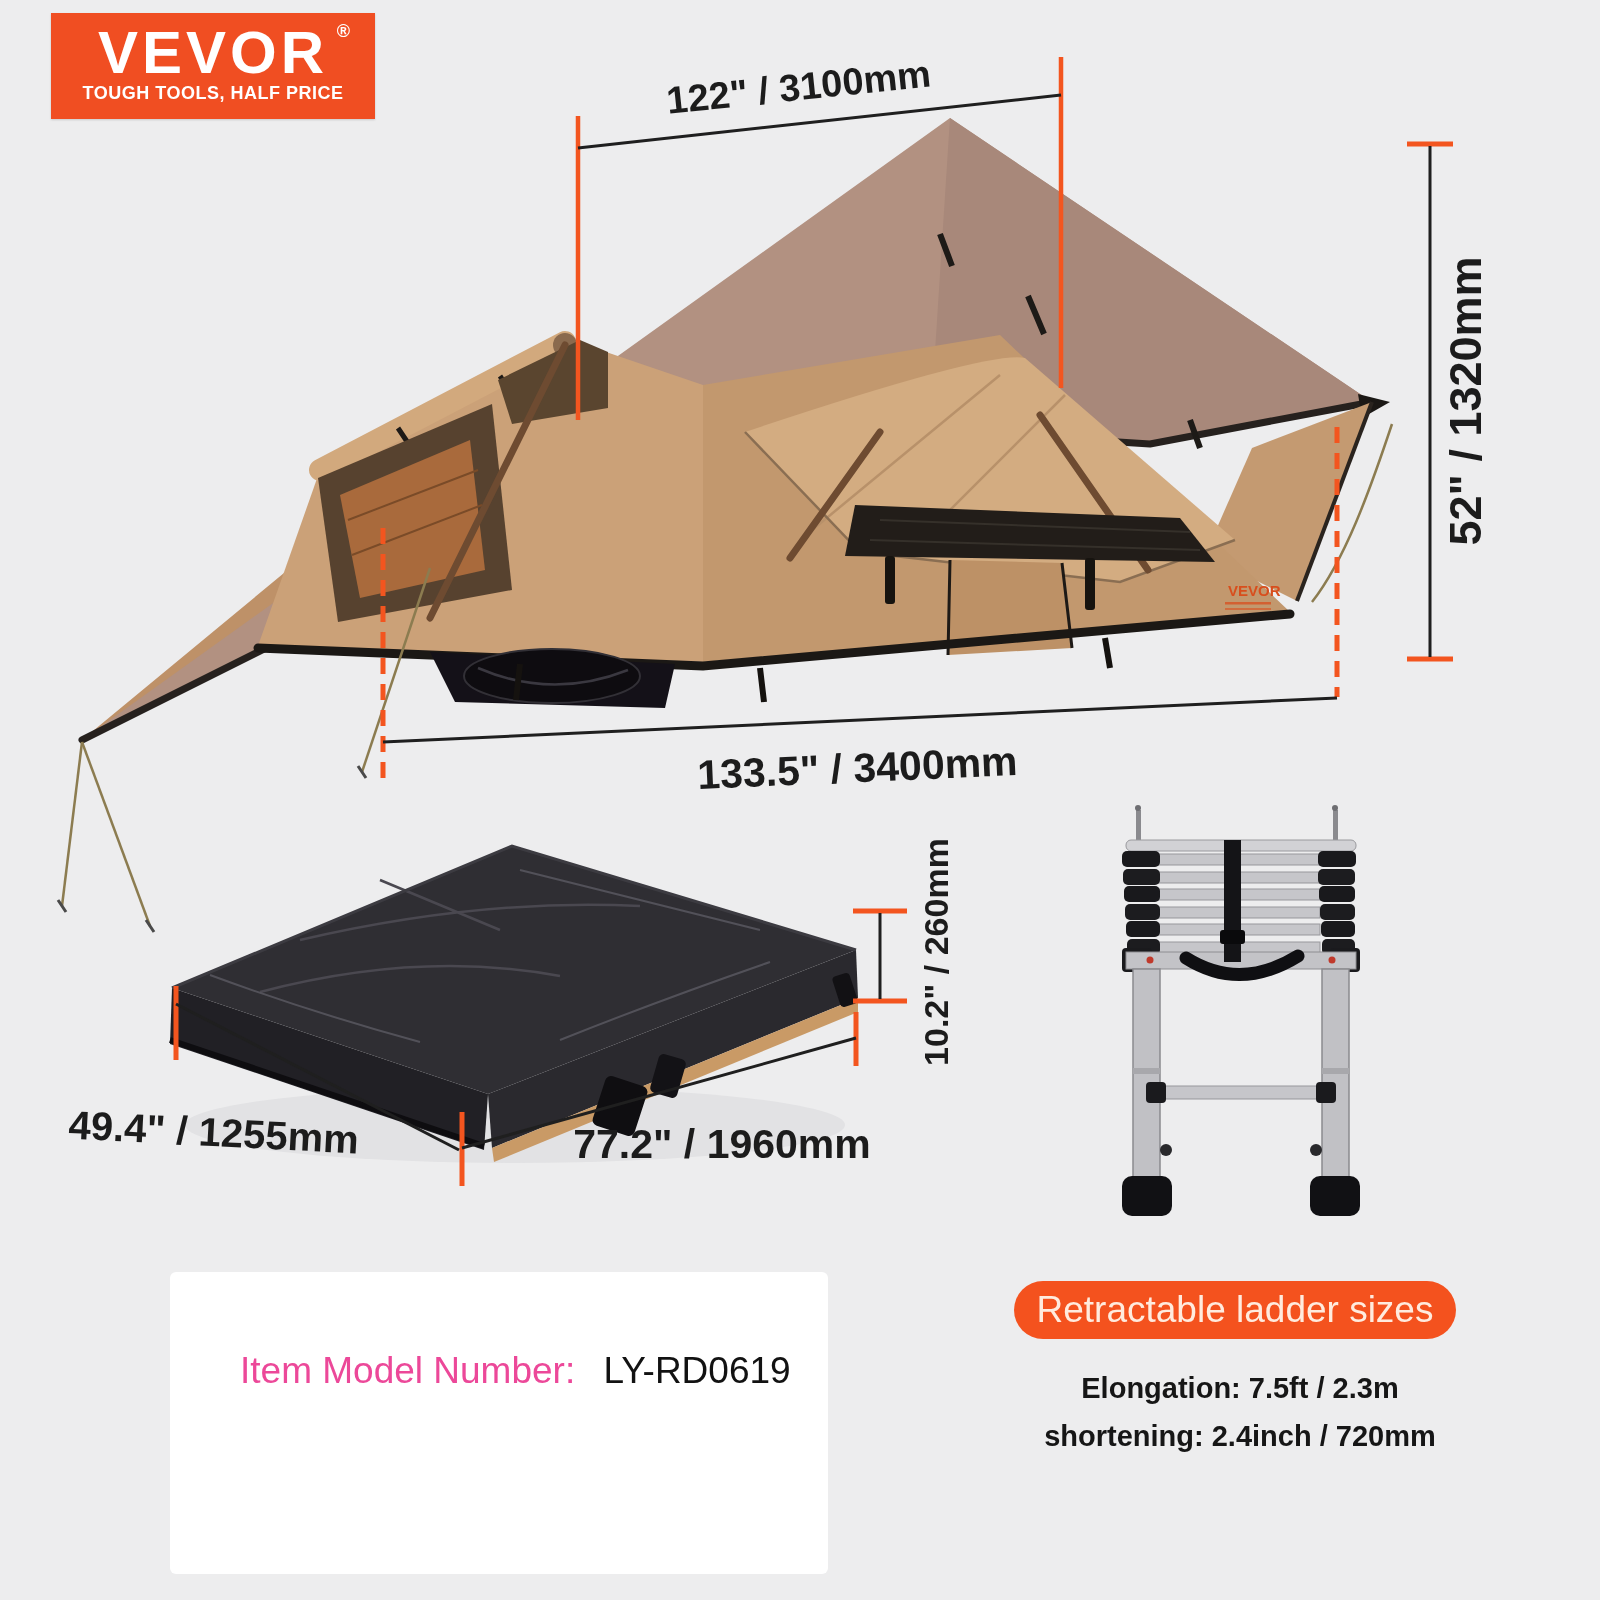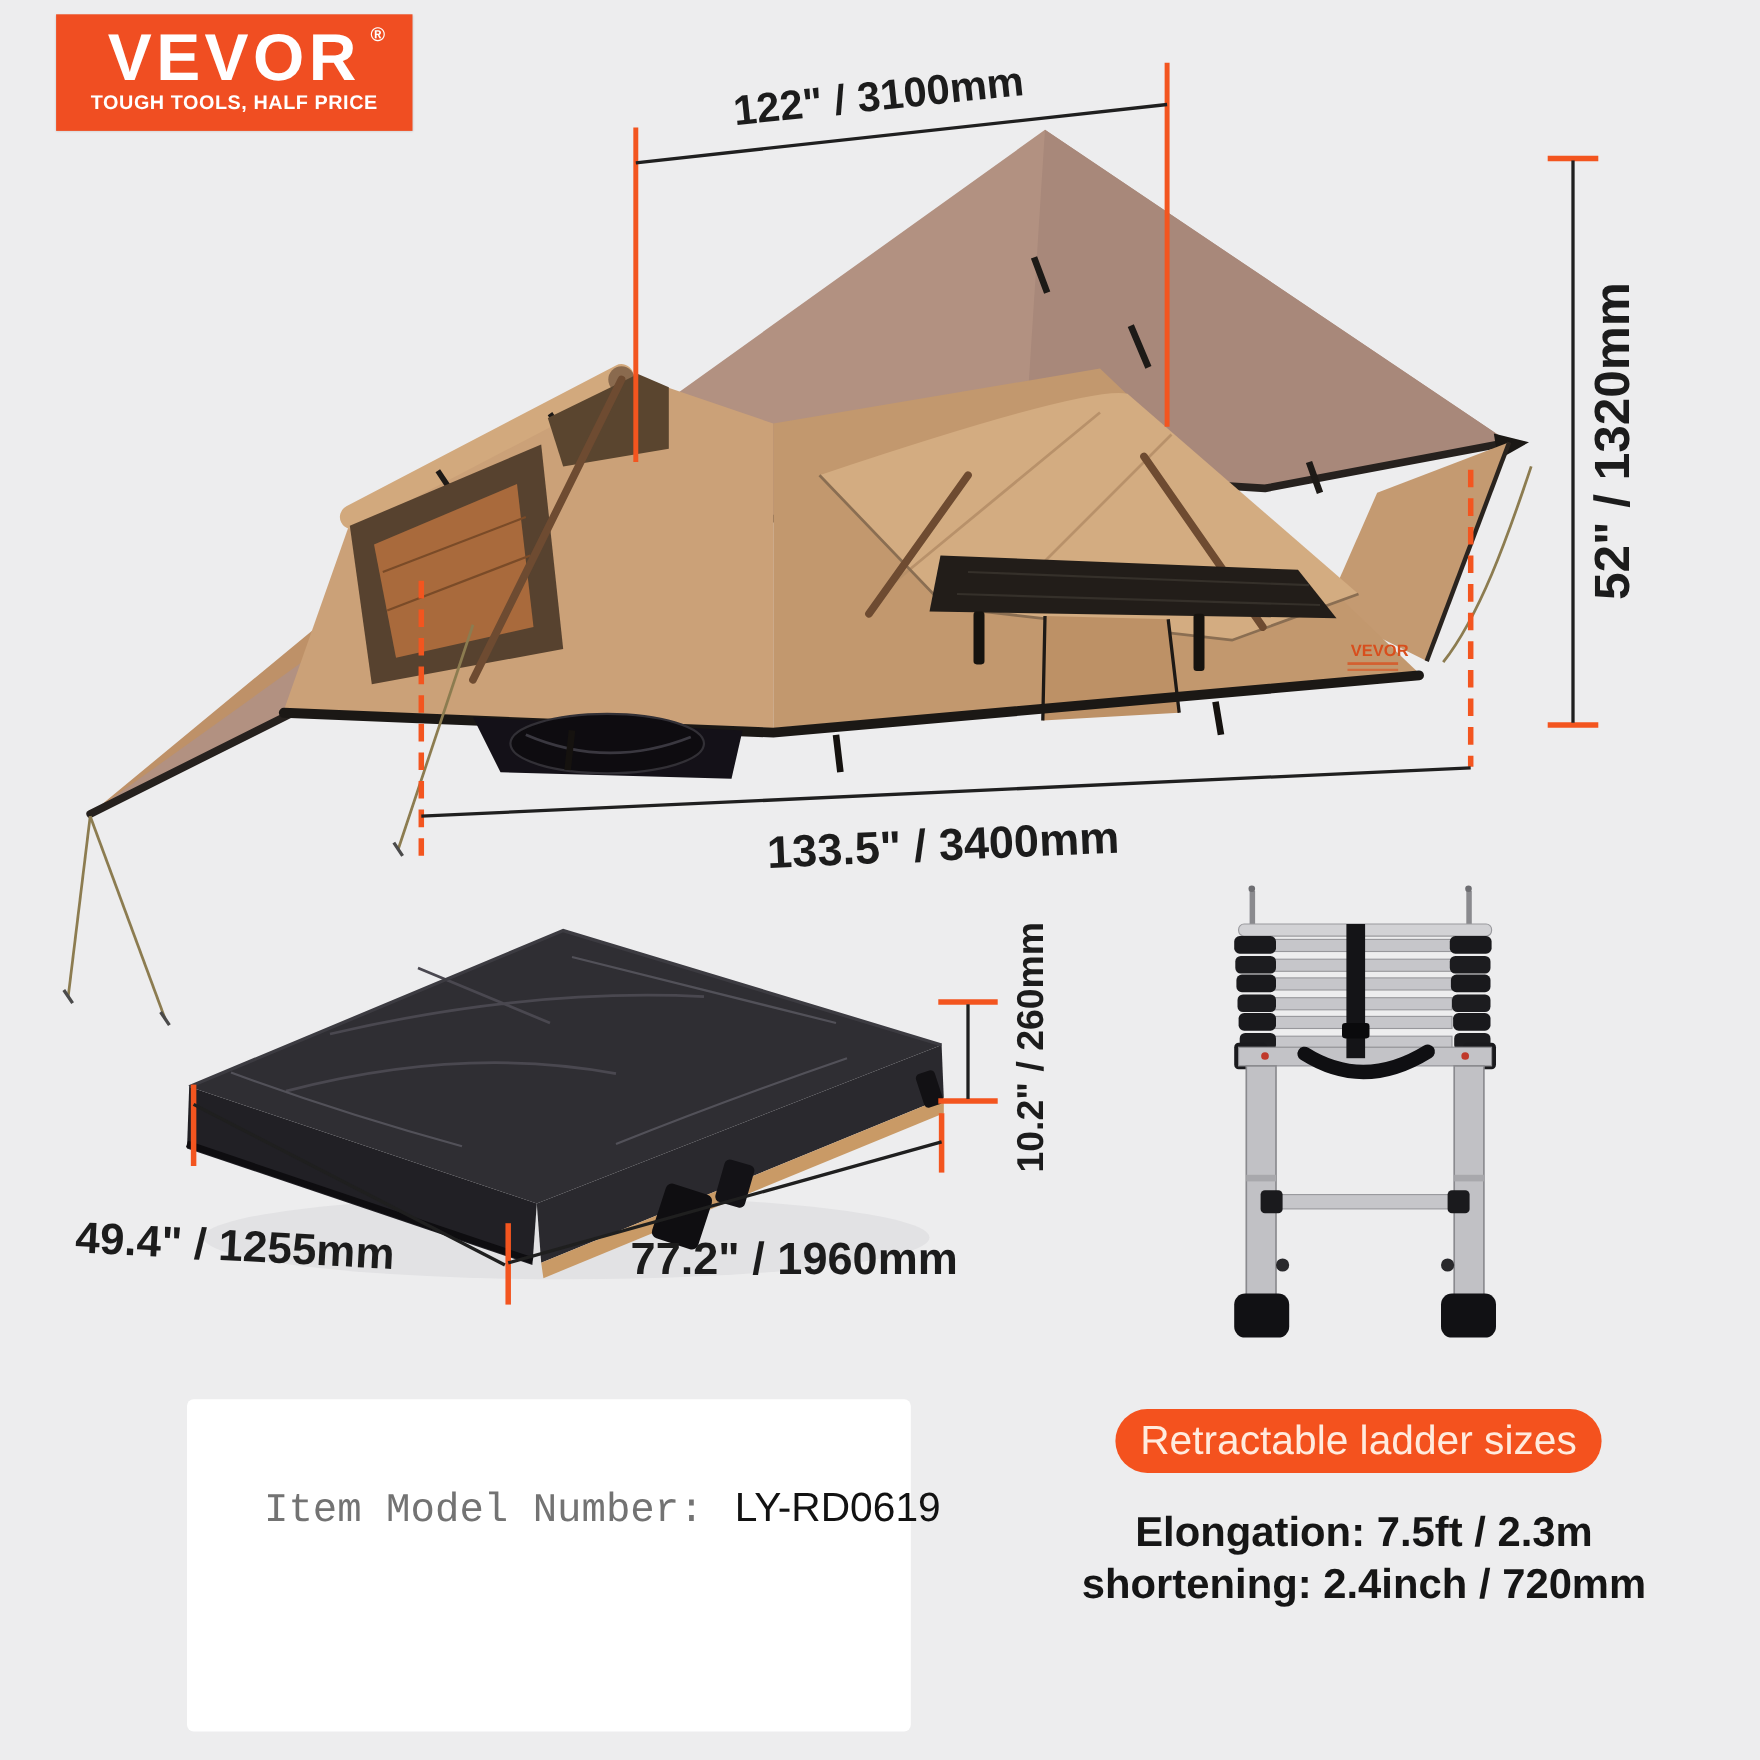--- a/index.html
+++ b/index.html
@@ -14,29 +14,29 @@
   .brand{font-size:60px;font-weight:700;letter-spacing:4px;line-height:1.0;}
   .reg{position:absolute;right:-22px;top:-2px;font-size:18px;font-weight:700;}
   .tagline{font-size:18px;font-weight:700;letter-spacing:0.5px;margin-top:0;}
 
   
   .info-card{position:absolute;left:170px;top:1272px;width:658px;height:302px;background:#FFFFFF;
              border-radius:6px;}
   .spec-row{padding-left:70px;font-size:37px;white-space:nowrap;}
   .spec-row.r1{padding-top:78px;}
   .spec-row.r2{padding-top:52px;}
-  .spec-label{color:#737373;font-family:Liberation Mono, monospace;}
+  .spec-label{color:#ec4899;}
   .spec-value{color:#121212;font-weight:400;margin-left:18px;}
 
   
   .ladder-badge{position:absolute;left:1014px;top:1281px;width:442px;height:58px;background:#F4521E;
                 border-radius:34px;color:#FFEBDE;font-size:37px;display:flex;align-items:center;
                 justify-content:center;}
   .ladder-line{position:absolute;left:950px;width:580px;text-align:center;font-weight:700;
-               color:#161616;font-size:38px;}
+               color:#161616;font-size:29px;}
   .ladder-line.l1{top:1372px;}
   .ladder-line.l2{top:1420px;}
 
   
   .dim-line{stroke:#1F1F1F;stroke-width:3;fill:none;}
   .dim-ext{stroke:#F3551F;stroke-width:4.5;fill:none;}
   .dim-ext-dashed{stroke:#F3551F;stroke-width:5;fill:none;stroke-dasharray:16 10;}
   .dim-tick{stroke:#F3551F;stroke-width:5;fill:none;}
   text.dimtext{font-family:"Liberation Sans",sans-serif;font-weight:700;fill:#1C1C1C;}
   .rope{stroke:#8C7C50;stroke-width:2.5;fill:none;}

